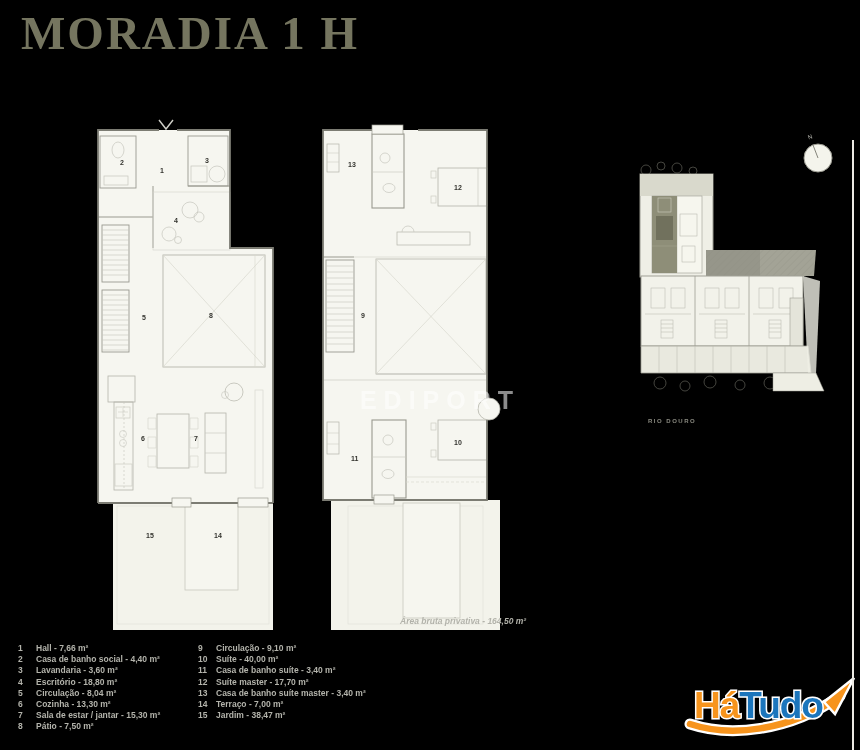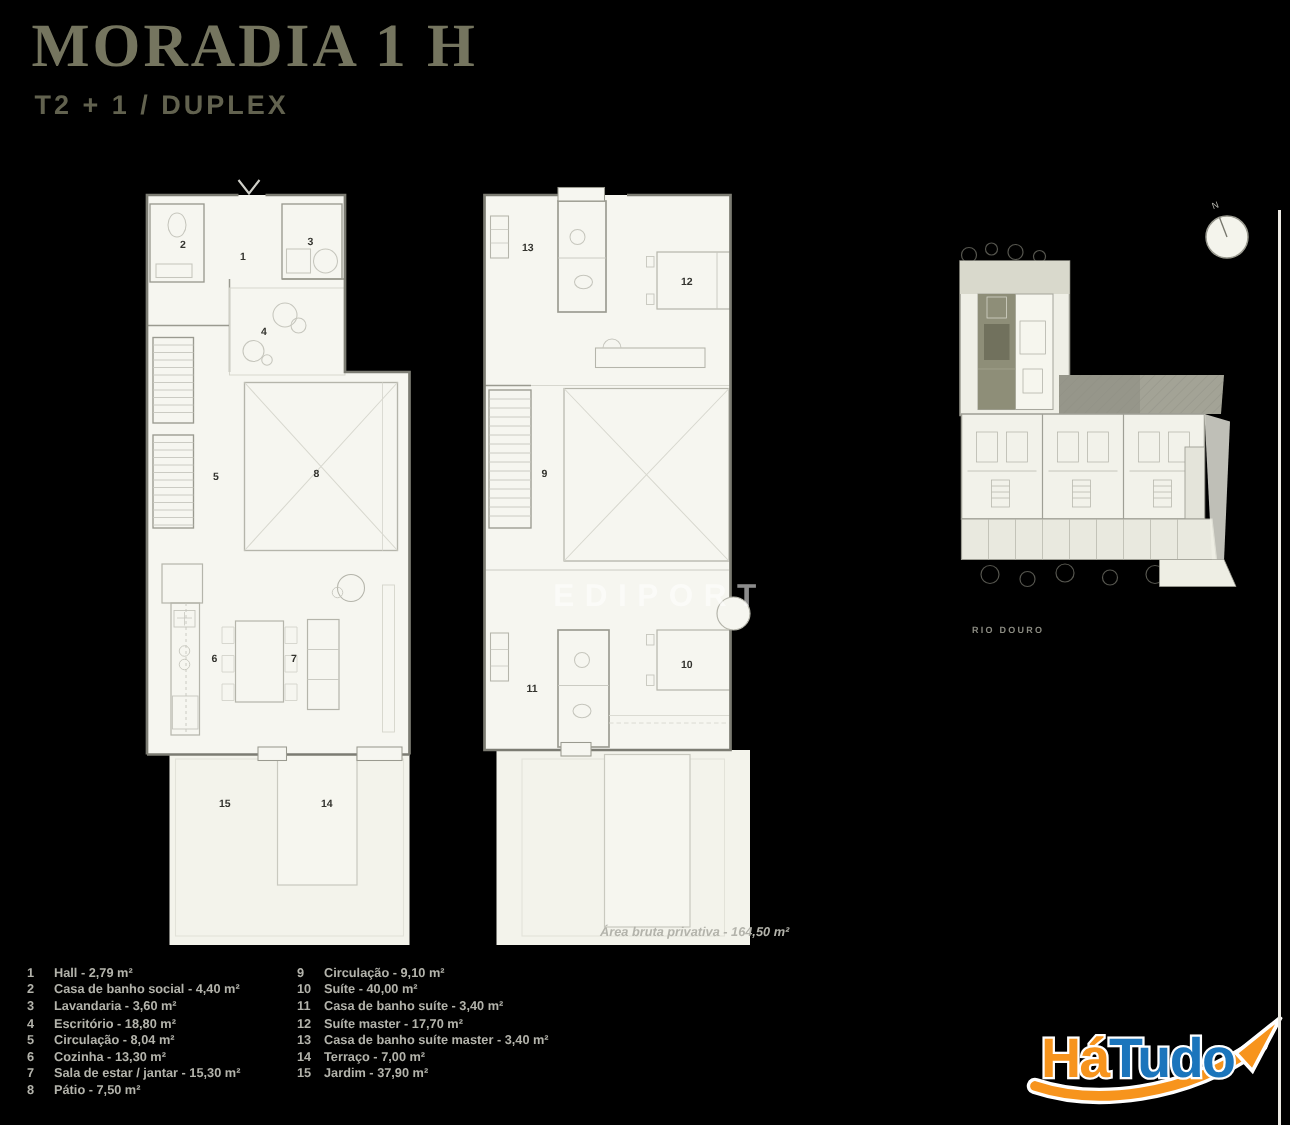--- a/index.html
+++ b/index.html
@@ -1,32 +1,32 @@
 <!DOCTYPE html>
 <html><head>
 <meta charset="utf-8">
 <style>
   html,body{margin:0;padding:0;background:#000;}
   #stage{position:relative;width:860px;height:750px;background:#000;overflow:hidden;
          font-family:"Liberation Sans",sans-serif;}
   
   #title{position:absolute;left:21px;top:6px;font-family:"Liberation Serif",serif;
-         font-size:41px;letter-spacing:2px;color:#75755f;font-weight:600;}
+         font-size:47px;letter-spacing:2px;color:#75755f;font-weight:600;}
   #subtitle{position:absolute;left:23px;top:60px;font-size:18px;font-weight:700;
             letter-spacing:2px;color:#62624f;}
   
   .plan{position:absolute;}
   #plan-floor0{left:95px;top:122px;}
   #plan-floor1{left:318px;top:122px;}
   #entry-arrow{left:158px;top:119px;}
   #site-plan{left:630px;top:128px;}
   .roomnum{font:700 7px "Liberation Sans",sans-serif;fill:#33332e;}
   
   #watermark{position:absolute;left:345px;top:386px;width:190px;text-align:center;
-             font-size:21px;font-weight:700;letter-spacing:7px;
+             font-size:25px;font-weight:700;letter-spacing:7px;
              color:rgba(255,255,255,0.55);}
   
   #site-caption{position:absolute;left:648px;top:418px;font-size:6px;font-weight:700;
                 letter-spacing:1.5px;color:#8a8a80;}
   
   .legend-col{position:absolute;top:643px;color:#b3b3ab;font-size:8.5px;font-weight:700;}
   #legend-col1{left:18px;}
   #legend-col2{left:198px;}
   .legend-row{display:flex;height:11.2px;line-height:11.2px;}
   .legend-num{width:18px;flex:0 0 18px;}
@@ -38,21 +38,20 @@
   
   #edge-line{position:absolute;left:852px;top:140px;width:2px;height:610px;
              background:#eceae4;}
 </style>
 </head>
 <body>
 
 <div id="stage">
 
   <div id="title">MORADIA 1 H</div>
-  <div id="subtitle">T2 + 1 / DUPLEX</div>
 
   <svg id="entry-arrow" class="plan" width="17" height="12" viewBox="0 0 17 12">
     <polyline points="1,1 8,10 15,1" fill="none" stroke="#cfcfc8" stroke-width="1.4"></polyline>
   </svg>
 
   <svg id="plan-floor0" class="plan" width="185" height="510" viewBox="0 0 185 510">
 
     <polygon points="18,381 178,381 178,508 18,508" fill="#f3f3eb"></polygon>
     <rect x="22" y="384" width="152" height="118" fill="none" stroke="#e2e2d9" stroke-width="0.7"></rect>
     <rect x="90" y="381" width="53" height="87" fill="#f6f6ef" stroke="#c9c9bf" stroke-width="0.8"></rect>
@@ -242,21 +241,21 @@
     <circle cx="188" cy="30" r="14" fill="#f4f4ec" stroke="#9a9a90" stroke-width="1"></circle>
     <line x1="188" y1="30" x2="183" y2="17" stroke="#77776d" stroke-width="0.9"></line>
     <text x="178" y="11" font-size="6" fill="#b5b5ad" transform="rotate(-20 180 9)">N</text>
   </svg>
 
   <div id="site-caption">RIO DOURO</div>
 
   <div id="legend-col1" class="legend-col">
     <div class="legend-row">
         <span class="legend-num">1</span>
-        <span class="legend-label">Hall - 2,79 m²</span>
+        <span class="legend-label">Hall - 7,66 m²</span>
       </div>
     <div class="legend-row">
         <span class="legend-num">2</span>
         <span class="legend-label">Casa de banho social - 4,40 m²</span>
       </div>
     <div class="legend-row">
         <span class="legend-num">3</span>
         <span class="legend-label">Lavandaria - 3,60 m²</span>
       </div>
     <div class="legend-row">
@@ -300,21 +299,21 @@
     <div class="legend-row">
         <span class="legend-num">13</span>
         <span class="legend-label">Casa de banho suíte master - 3,40 m²</span>
       </div>
     <div class="legend-row">
         <span class="legend-num">14</span>
         <span class="legend-label">Terraço - 7,00 m²</span>
       </div>
     <div class="legend-row">
         <span class="legend-num">15</span>
-        <span class="legend-label">Jardim - 37,90 m²</span>
+        <span class="legend-label">Jardim - 38,47 m²</span>
       </div>
   </div>
   <div id="area-total">Área bruta privativa - 164,50 m²</div>
 
   <svg id="logo" width="174" height="74" viewBox="0 0 174 74">
     <path d="M6,50 C45,63 105,58 156,22" fill="none" stroke="#ffffff" stroke-width="11" stroke-linecap="round"></path>
     <path d="M6,50 C45,63 105,58 156,22" fill="none" stroke="#f7941d" stroke-width="6.5" stroke-linecap="round"></path>
     <polygon points="140,28 170,4 151,40" fill="#f7941d" stroke="#ffffff" stroke-width="2.5"></polygon>
     <text x="10" y="44" font-family="Liberation Sans, sans-serif" font-size="37" font-weight="700" stroke="#ffffff" stroke-width="3" paint-order="stroke" style="letter-spacing:-1px;">
       <tspan fill="#f7941d">Há</tspan><tspan fill="#1b75bc">Tudo</tspan>

